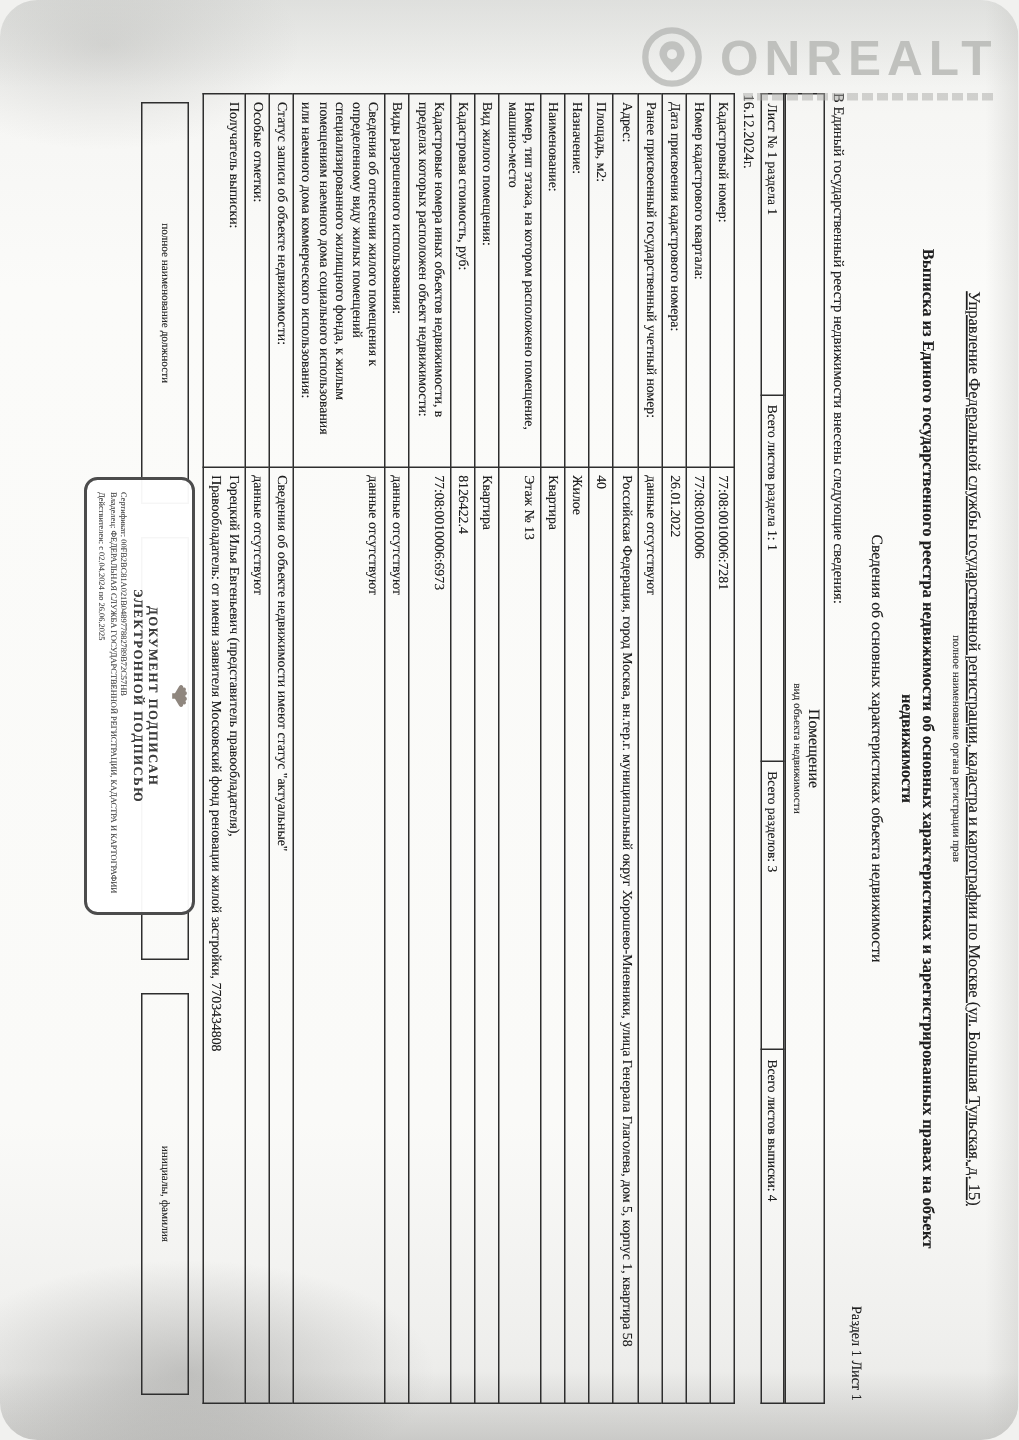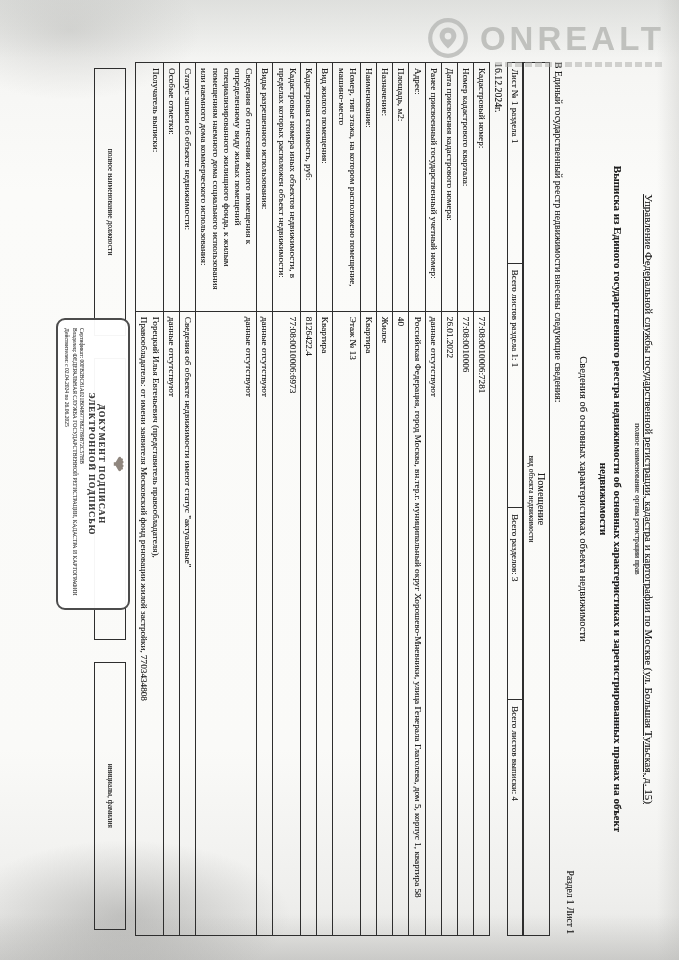--- a/index.html
+++ b/index.html
@@ -4,21 +4,21 @@
 <style>
   html,body{margin:0;padding:0;}
   body{
     width:679px;height:960px;overflow:hidden;
     background:#f1f1ef;
     font-family:"Liberation Serif", serif;
     position:relative;
   }
   
   .photo{position:absolute;inset:0;overflow:hidden;
-    background:linear-gradient(180deg,#edeeec 0%,#f6f6f4 8%,#fbfbf9 20%,#fafaf8 78%,#efefed 93%,#e6e6e4 100%);}
+    background:linear-gradient(180deg,#edeeec 0%,#f6f6f4 8%,#fbfbf9 20%,#fafaf8 78%,#efefed 93%,#e6e6e4 100%);border-radius:25px;}
   .shade-top{position:absolute;left:0;top:0;width:100%;height:58px;
     background:linear-gradient(180deg,rgba(205,206,203,.45),rgba(240,240,238,0));}
   .shade-corner{position:absolute;left:-60px;top:-40px;width:260px;height:140px;
     background:radial-gradient(closest-side,rgba(150,150,147,.28),rgba(150,150,147,0));}
   .shade-bottom{position:absolute;left:0;bottom:0;width:100%;height:46px;
     background:linear-gradient(0deg,rgba(160,160,157,.4),rgba(240,240,238,0));}
   .shade-bl{position:absolute;left:-40px;bottom:-30px;width:330px;height:150px;
     background:radial-gradient(closest-side,rgba(110,110,108,.35),rgba(110,110,108,0));}
   .shade-right{position:absolute;right:0;top:0;width:22px;height:100%;
     background:linear-gradient(270deg,rgba(190,190,187,.35),rgba(240,240,238,0));}

